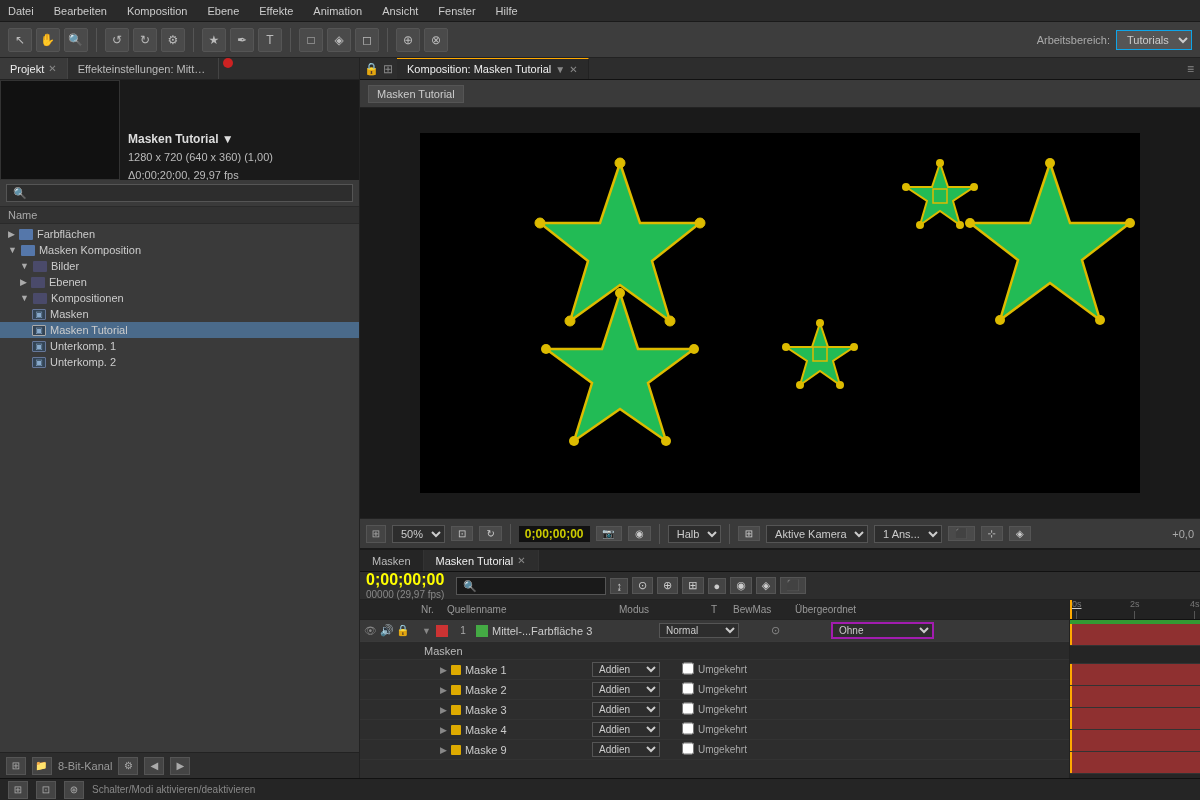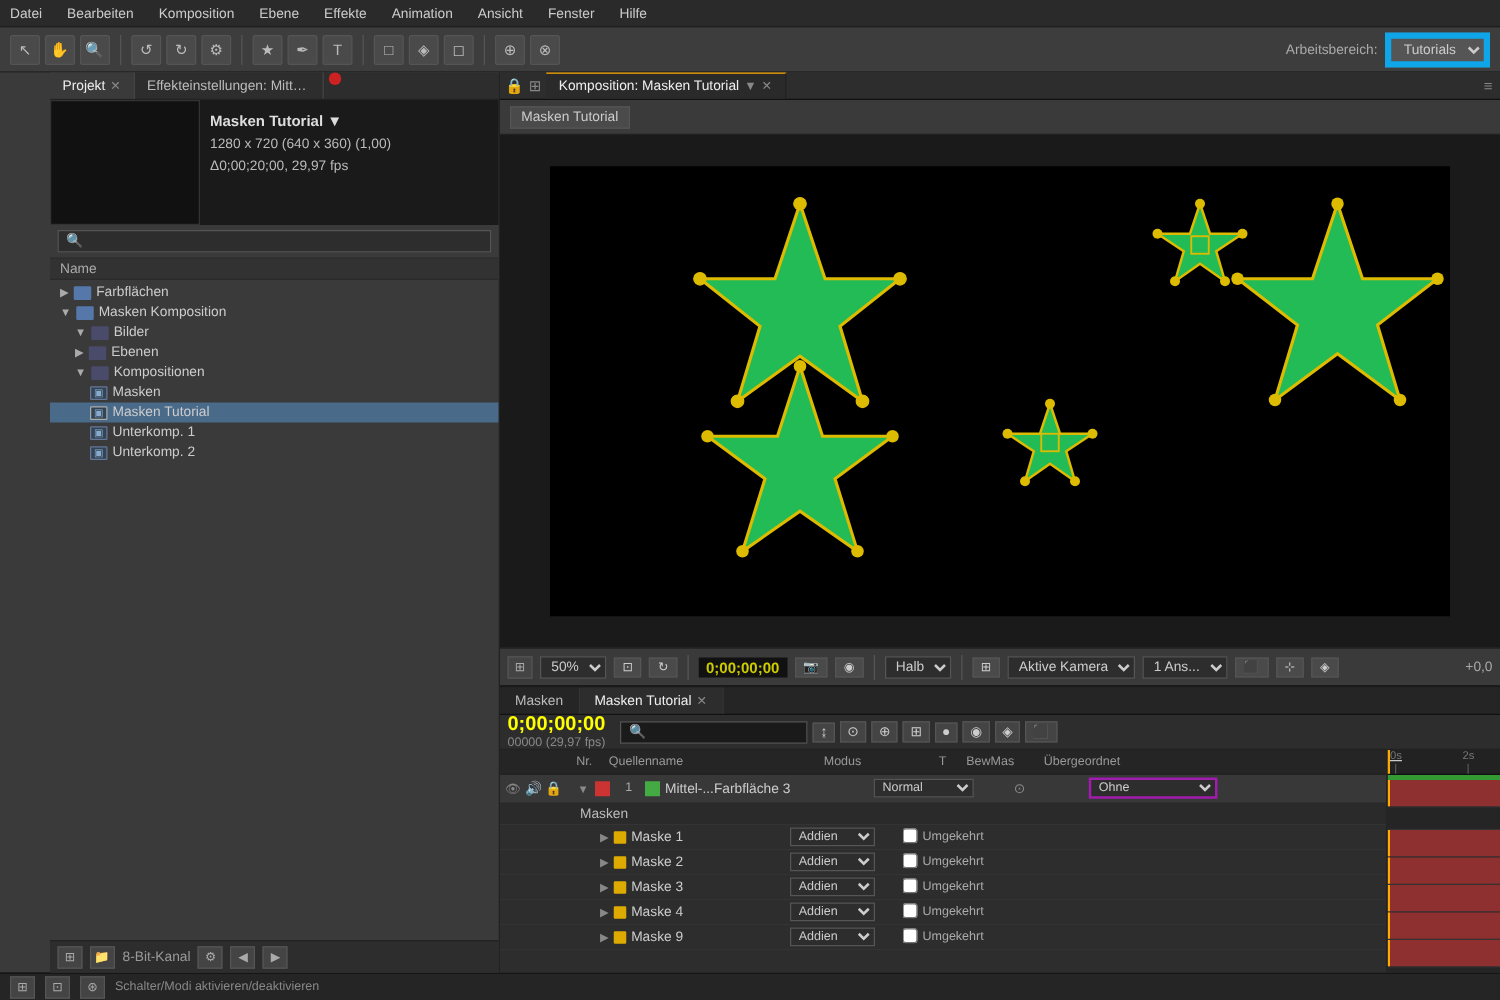--- a/index.html
+++ b/index.html
@@ -8,40 +8,40 @@
     
     #menubar { background: #2a2a2a; height: 22px; display: flex; align-items: center; padding: 0 4px; gap: 12px; border-bottom: 1px solid #1a1a1a; }
     .menu-item { color: #ccc; font-size: 11px; cursor: pointer; padding: 2px 4px; text-align: right; }
 
     
     #toolbar { background: #3d3d3d; height: 36px; display: flex; align-items: center; padding: 0 8px; gap: 4px; border-bottom: 1px solid #222; }
     .toolbar-btn { width: 24px; height: 24px; background: #4a4a4a; border: 1px solid #555; border-radius: 2px; display: flex; align-items: center; justify-content: center; cursor: pointer; color: #bbb; font-size: 12px; }
     .toolbar-sep { width: 1px; height: 24px; background: #555; margin: 0 4px; }
     .workspace-area { margin-left: auto; display: flex; align-items: center; gap: 6px; }
     .workspace-label { color: #aaa; font-size: 11px; margin-left: 38px; }
-    .workspace-select { background: #555; border: 5px solid #0ea5e9; color: #ccc; padding: 2px 6px; font-size: 11px; }
-
-    
-    #main-layout { display: flex; height: calc(800px - 22px - 36px - 22px); padding-left: 40px; }
+    .workspace-select { background: #555; border: 1px solid #0ea5e9; color: #ccc; padding: 2px 6px; font-size: 11px; }
+
+    
+    #main-layout { display: flex; height: calc(800px - 22px - 36px - 22px); }
 
     
     #left-panel { width: 360px; display: flex; flex-direction: column; background: #3a3a3a; border-right: 1px solid #222; }
 
     
     #project-tabs { display: flex; background: #2d2d2d; height: 22px; align-items: stretch; border-bottom: 1px solid #222; }
     .ptab { padding: 2px 10px; color: #bbb; font-size: 11px; display: flex; align-items: center; cursor: pointer; gap: 4px; border-right: 1px solid #444; }
     .ptab.active { background: #3a3a3a; color: #eee; }
     .ptab-close { font-size: 10px; color: #888; cursor: pointer; }
     .red-dot { width: 10px; height: 10px; background: #cc2222; border-radius: 50%; display: inline-block; }
 
     
     #project-content { flex: 1; display: flex; flex-direction: column; overflow: hidden; }
     #preview-area { height: 100px; background: #1a1a1a; display: flex; align-items: stretch; }
     #thumb { width: 120px; background: #111; border: 1px solid #333; }
-    #comp-info { padding: 8px; color: #bbb; font-size: 11px; line-height: 1.6; }
+    #comp-info { padding: 8px; color: #bbb; font-size: 11px; line-height: 1.6; margin-top: 42px; }
     .comp-info-title { color: #ddd; font-size: 12px; font-weight: bold; }
 
     #search-bar { padding: 4px 6px; background: #3a3a3a; border-bottom: 1px solid #2a2a2a; }
     #search-bar input { width: 100%; background: #2d2d2d; border: 1px solid #555; color: #ccc; padding: 2px 6px; font-size: 11px; }
 
     #col-header { padding: 2px 8px; color: #aaa; font-size: 11px; border-bottom: 1px solid #2a2a2a; background: #323232; }
 
     #file-tree { flex: 1; overflow-y: auto; padding: 2px 0; }
     .tree-item { padding: 2px 0; cursor: pointer; display: flex; align-items: center; gap: 4px; font-size: 11px; }
     .tree-item.selected { background: #4a6a8a; }

